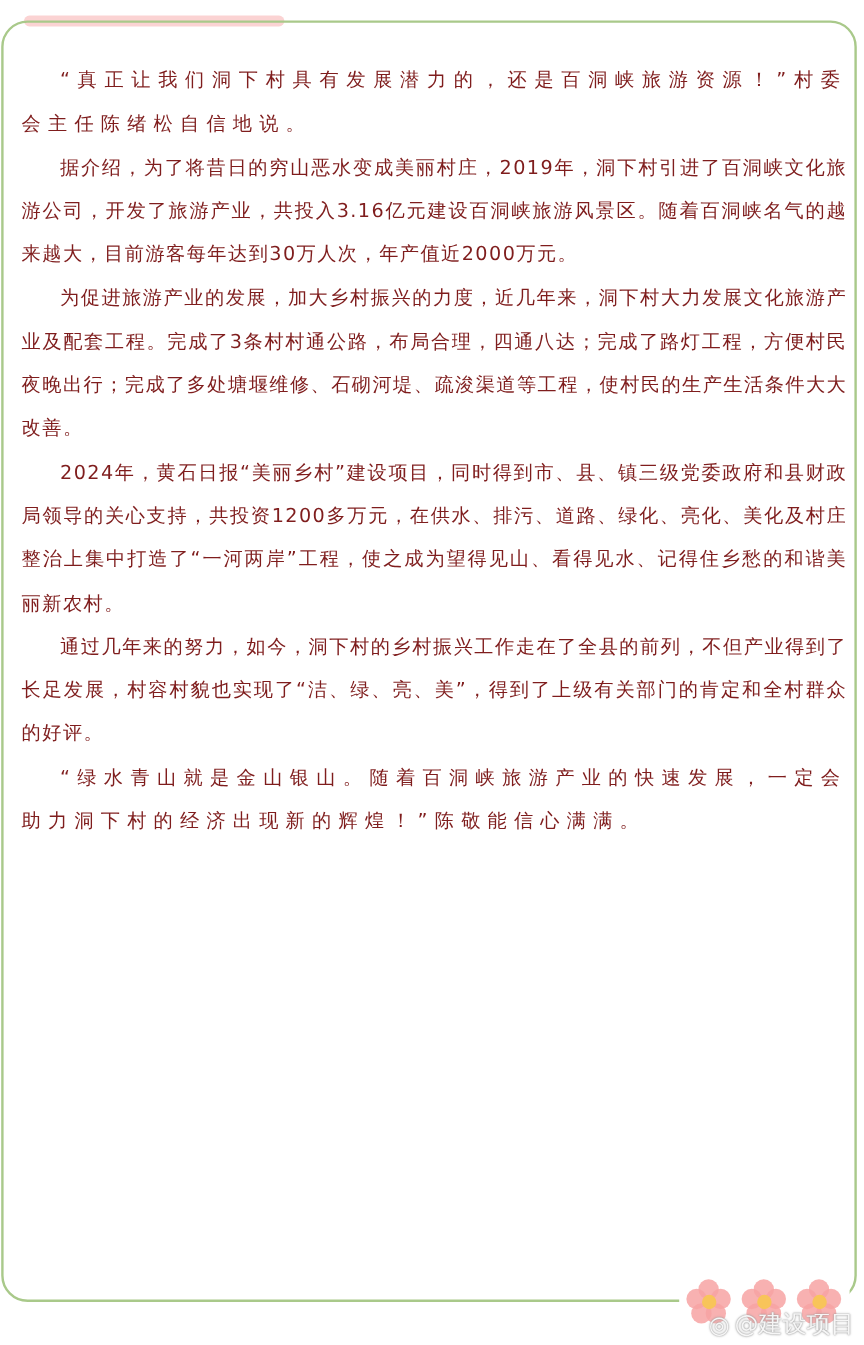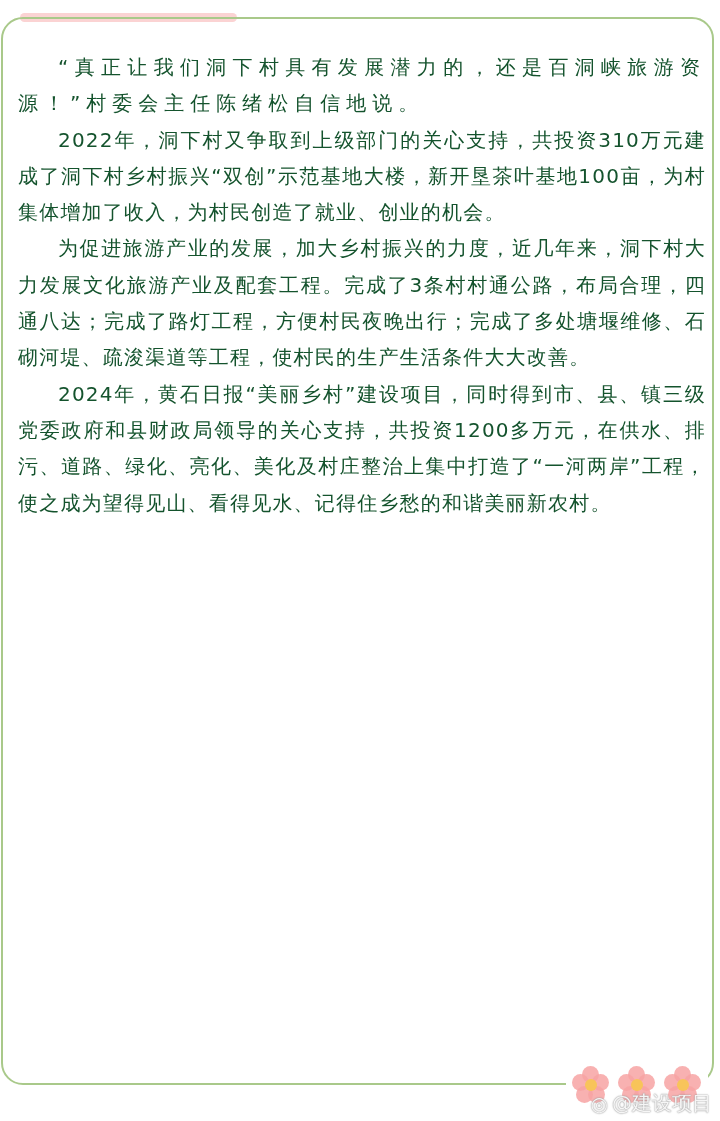--- a/index.html
+++ b/index.html
@@ -31,22 +31,22 @@
       width: 217px;
       height: 9px;
       background: #fbd3d3;
       border-radius: 5px;
     }
     .article {
       position: absolute;
       left: 18px;
       top: 49px;
       width: 688px;
-      color: #14532d;
-      font-size: 20px;
+      color: #7f1d1d;
+      font-size: 16px;
       line-height: 36.3px;
       letter-spacing: 1.2px;
     }
     .article p {
       margin: 0;
       text-indent: 2em;
       text-align: justify;
     }
     .article p.wide {
       letter-spacing: 6px;
@@ -104,23 +104,25 @@
     }
   </style>
 </head>
 <body>
 
 <div class="pink-bar"></div>
 <div class="frame"></div>
 
 <div class="article">
   <p class="wide">“真正让我们洞下村具有发展潜力的，还是百洞峡旅游资源！”村委会主任陈绪松自信地说。</p>
-  <p>2022年，洞下村又争取到上级部门的关心支持，共投资310万元建成了洞下村乡村振兴“双创”示范基地大楼，新开垦茶叶基地100亩，为村集体增加了收入，为村民创造了就业、创业的机会。</p>
+  <p>据介绍，为了将昔日的穷山恶水变成美丽村庄，2019年，洞下村引进了百洞峡文化旅游公司，开发了旅游产业，共投入3.16亿元建设百洞峡旅游风景区。随着百洞峡名气的越来越大，目前游客每年达到30万人次，年产值近2000万元。</p>
   <p>为促进旅游产业的发展，加大乡村振兴的力度，近几年来，洞下村大力发展文化旅游产业及配套工程。完成了3条村村通公路，布局合理，四通八达；完成了路灯工程，方便村民夜晚出行；完成了多处塘堰维修、石砌河堤、疏浚渠道等工程，使村民的生产生活条件大大改善。</p>
   <p>2024年，黄石日报“美丽乡村”建设项目，同时得到市、县、镇三级党委政府和县财政局领导的关心支持，共投资1200多万元，在供水、排污、道路、绿化、亮化、美化及村庄整治上集中打造了“一河两岸”工程，使之成为望得见山、看得见水、记得住乡愁的和谐美丽新农村。</p>
+  <p>通过几年来的努力，如今，洞下村的乡村振兴工作走在了全县的前列，不但产业得到了长足发展，村容村貌也实现了“洁、绿、亮、美”，得到了上级有关部门的肯定和全村群众的好评。</p>
+  <p class="wide">“绿水青山就是金山银山。随着百洞峡旅游产业的快速发展，一定会助力洞下村的经济出现新的辉煌！”陈敬能信心满满。</p>
 </div>
 
 <div class="flowers">
   <div class="flower">
     <span class="petal p1"></span>
       <span class="petal p2"></span>
       <span class="petal p3"></span>
       <span class="petal p4"></span>
       <span class="petal p5"></span>
       <span class="center"></span>

